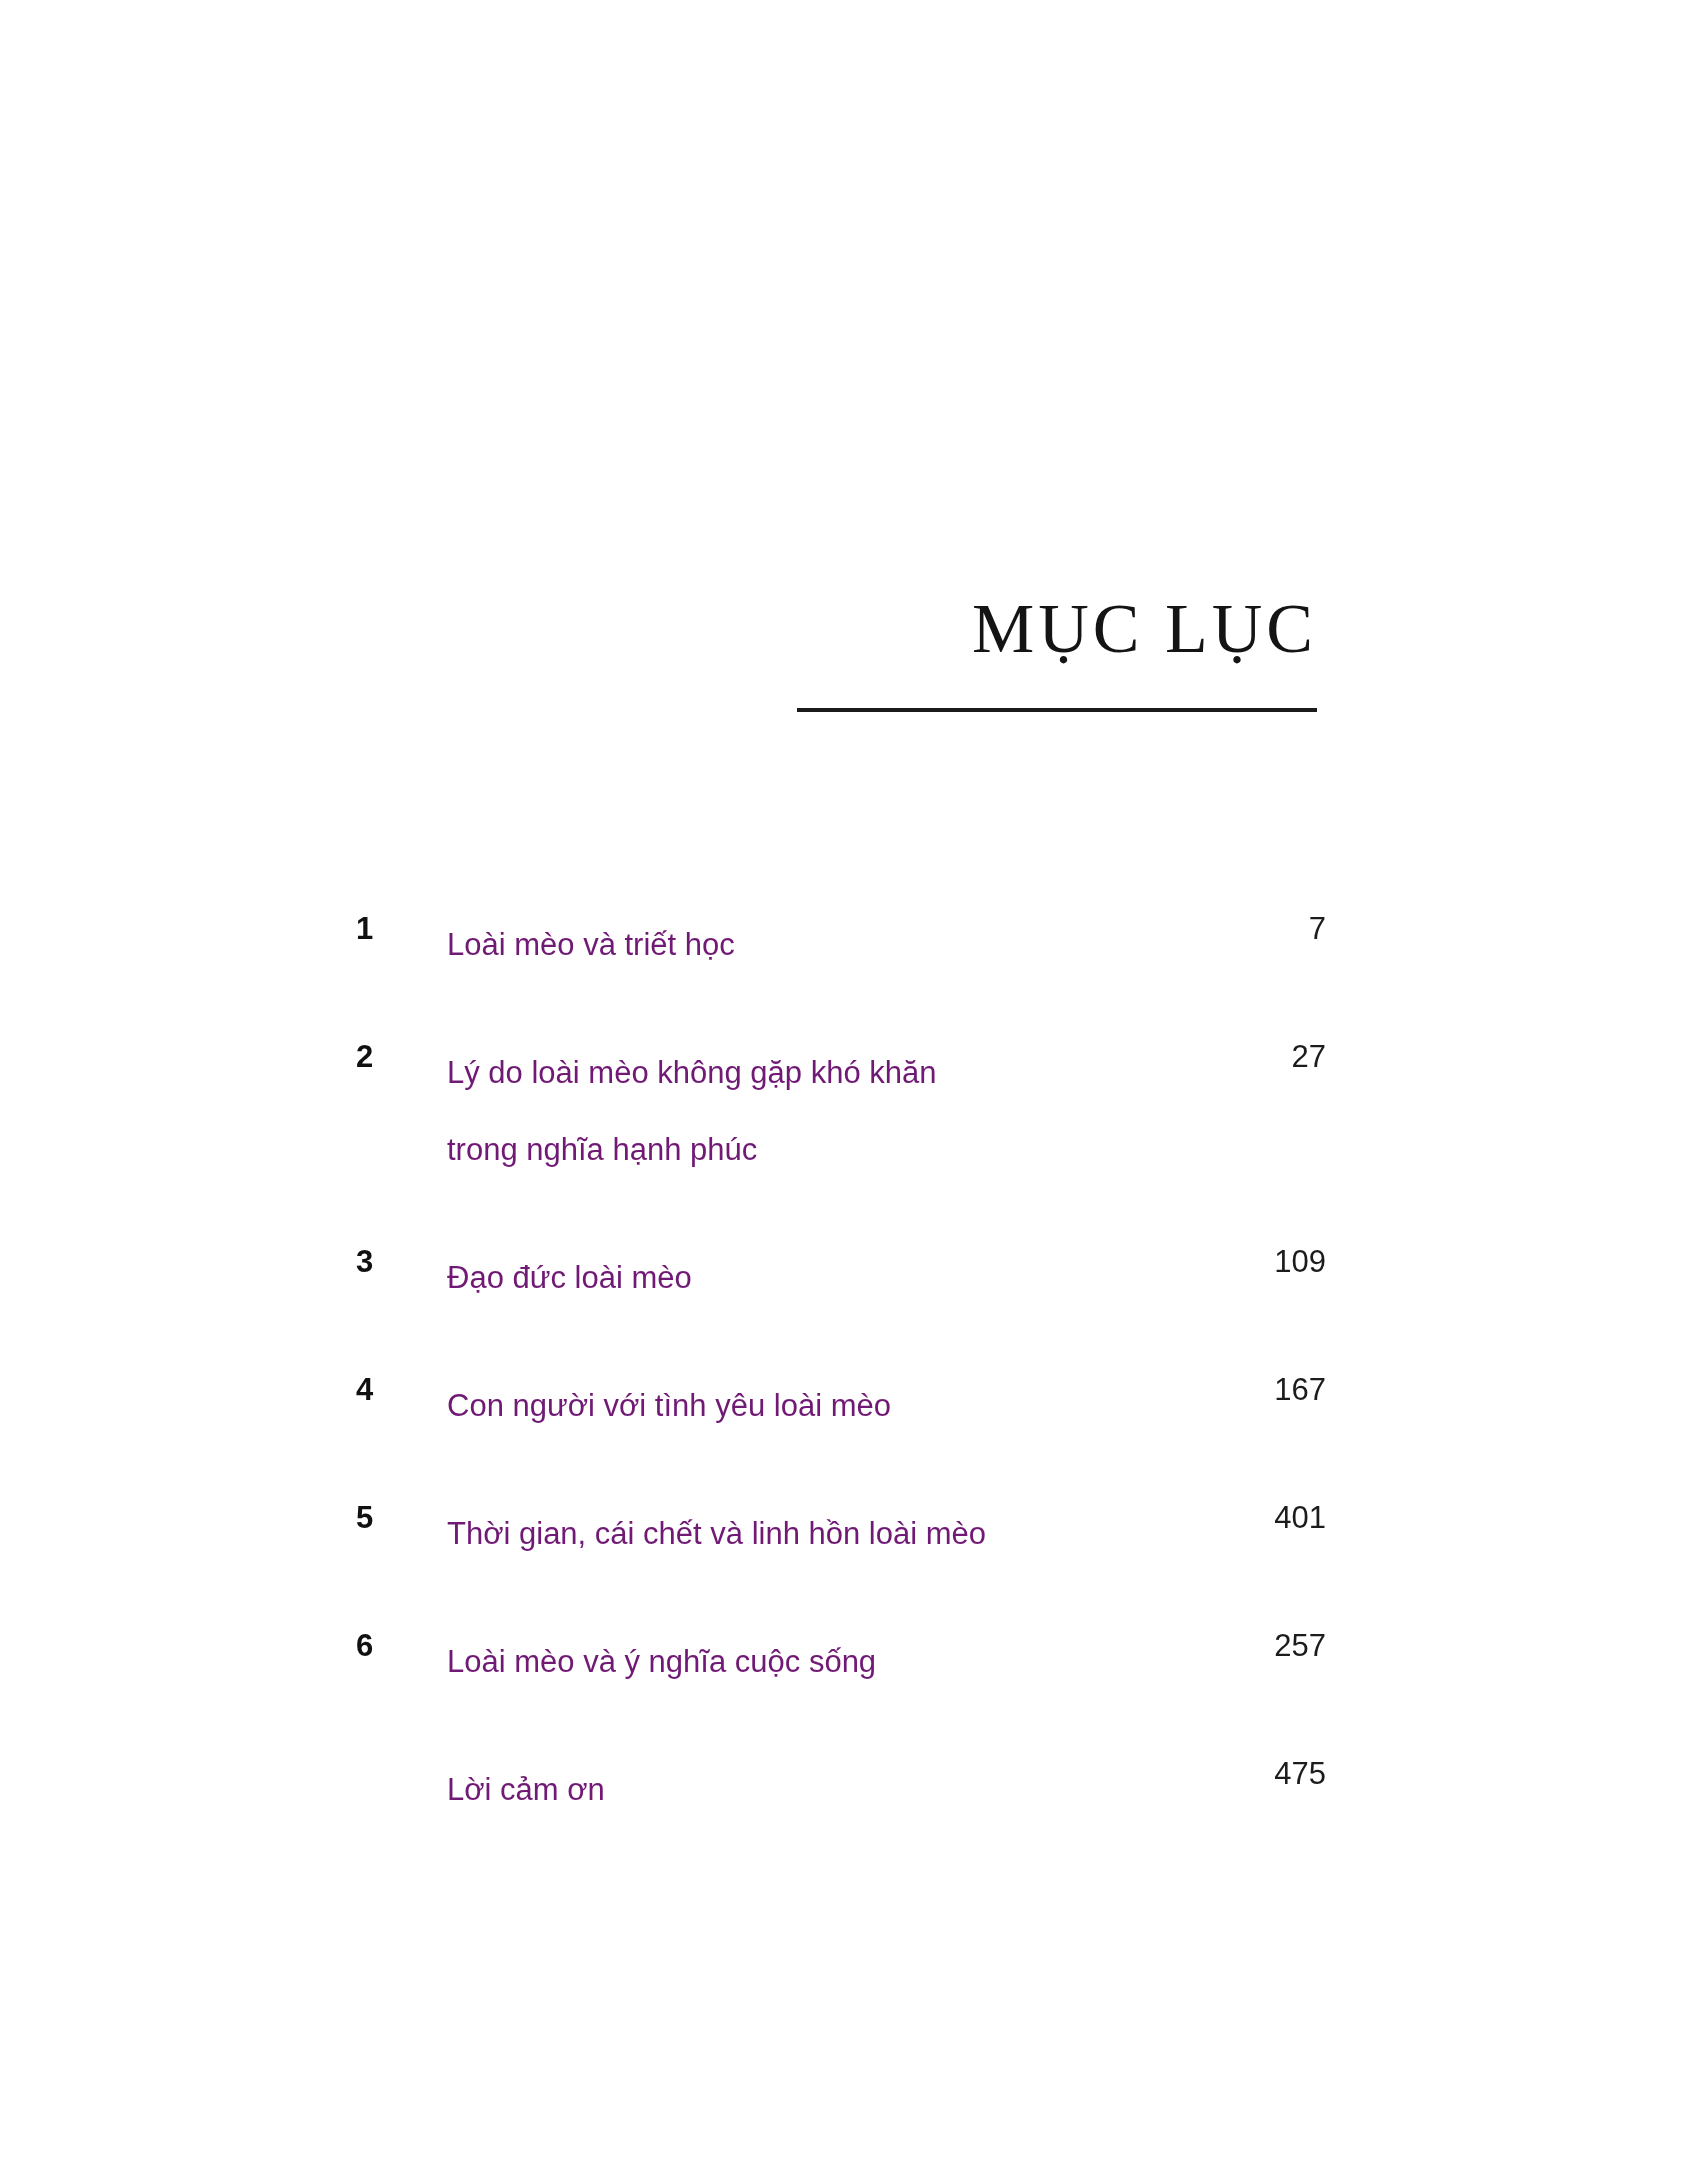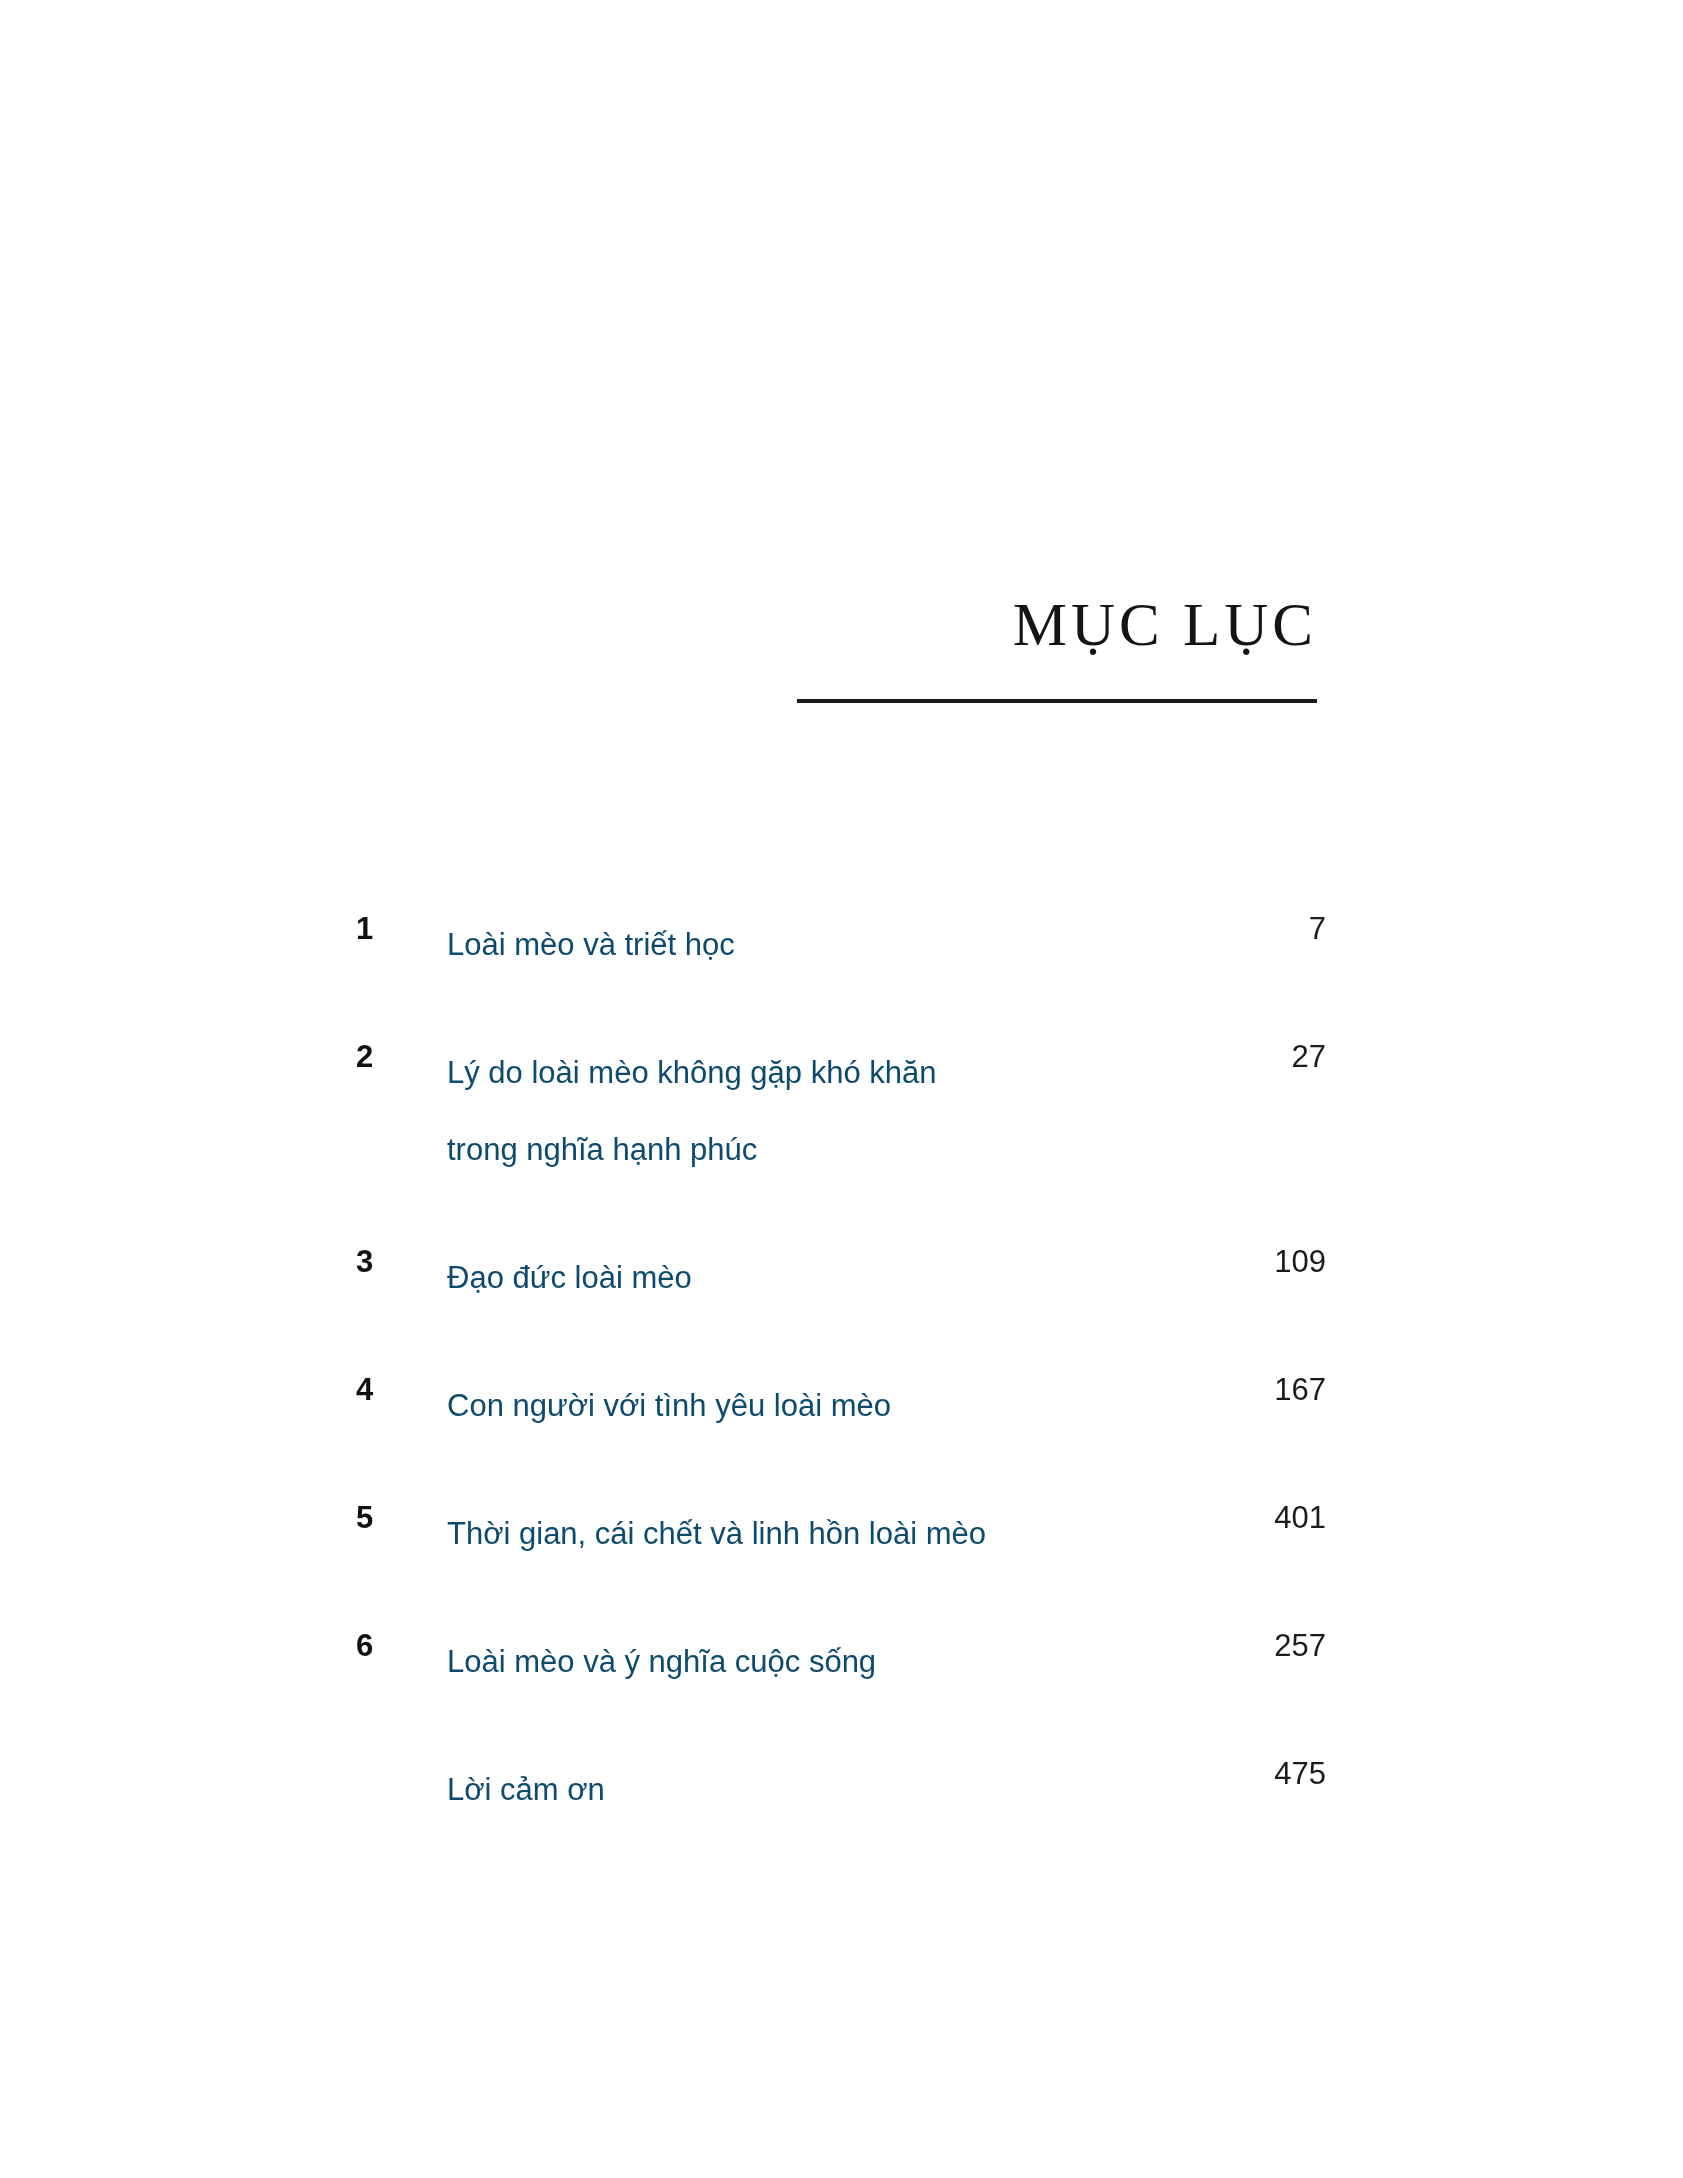--- a/index.html
+++ b/index.html
@@ -28,21 +28,21 @@
   .toc-header {
     position: absolute;
     left: 0;
     top: 594px;
     width: 1327px;
     text-align: right;
   }
 
   .toc-title {
     font-family: "Liberation Serif", serif;
-    font-size: 61px;
+    font-size: 70px;
     letter-spacing: 4px;
     font-weight: 400;
     color: #141414;
     line-height: 1;
     margin: 0;
     padding-right: 10px;
   }
 
   .toc-rule {
     margin-top: 44px;
@@ -75,21 +75,21 @@
     flex: 0 0 91px;
     font-size: 31px;
     font-weight: bold;
     color: #111111;
     line-height: 46px;
   }
 
   .toc-text {
     flex: 1 1 auto;
     font-size: 31px;
-    color: #0c4a6e;
+    color: #701a75;
     line-height: 77px;
     padding-right: 24px;
   }
 
   .toc-text .line2 {
     display: block;
   }
 
   .toc-page {
     flex: 0 0 109px;

